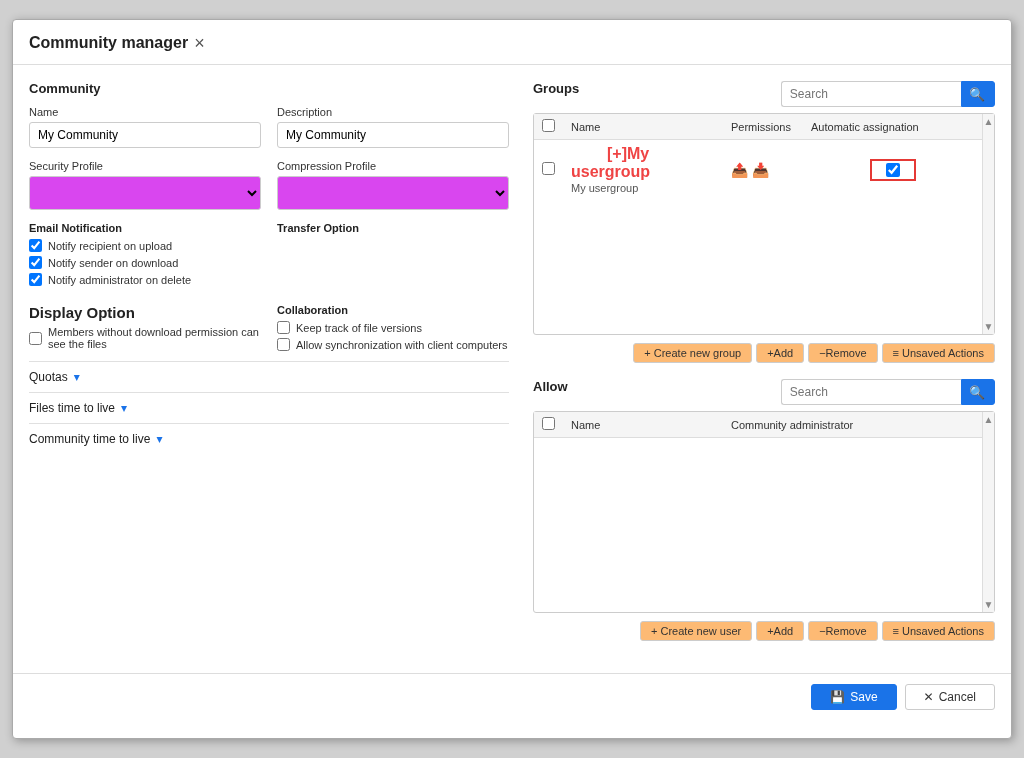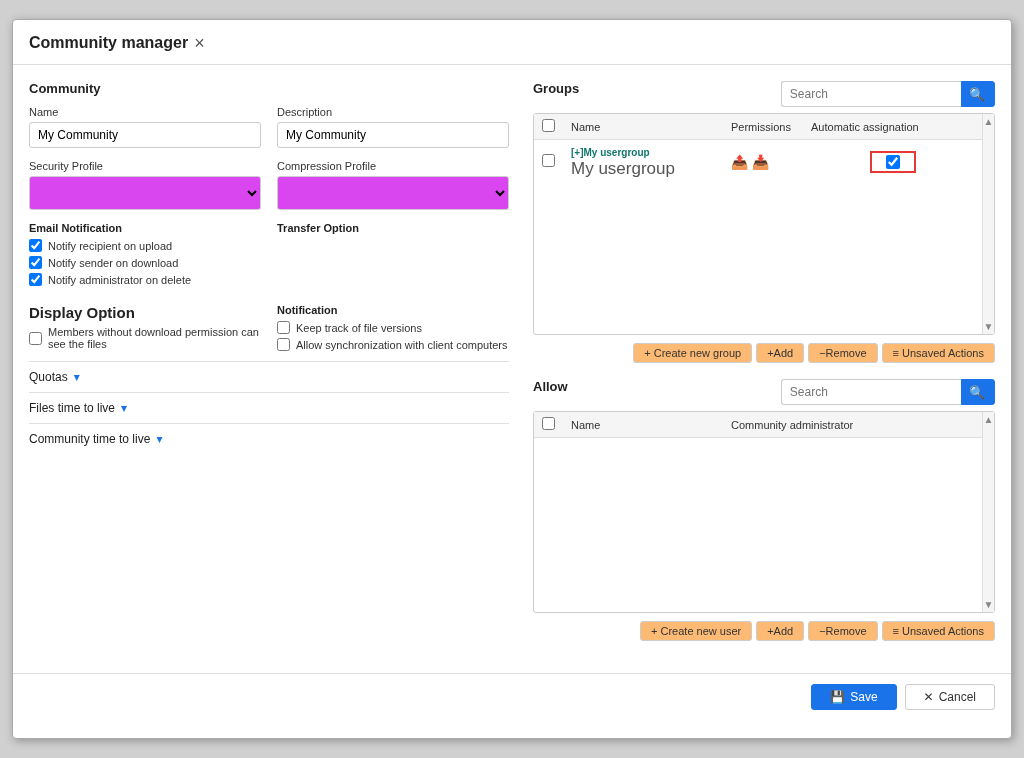--- a/index.html
+++ b/index.html
@@ -185,27 +185,28 @@
       padding: 5px 8px;
       border-bottom: 1px solid #eee;
       vertical-align: middle;
     }
     .data-table tr:last-child td { border-bottom: none; }
     .data-table .col-check { width: 24px; }
     .data-table .col-name { width: 160px; }
     .data-table .col-perm { width: 80px; }
     .data-table .col-auto { }
     .group-name-link {
-      color: #0f766e;
+      color: #ef4444;
       text-decoration: none;
       font-weight: bold;
-      font-size: 10px;
+      font-size: 16px;
+      margin-left: 36px;
     }
     .group-subname {
-      font-size: 17px;
+      font-size: 11px;
       color: #555;
       text-align: right;
     }
     .perm-icons {
       display: flex;
       gap: 4px;
       align-items: center;
     }
     .perm-icon {
       font-size: 14px;
@@ -352,21 +353,21 @@
         <div class="col">
           <div class="section-title" style="font-size:15px;font-weight:bold;margin-bottom:5px;">Display Option</div>
           <div class="checkbox-group">
             <label>
               <input type="checkbox" style="">
               <span>Members without download permission can see the files</span>
             </label>
           </div>
         </div>
         <div class="col">
-          <div class="section-title" style="font-size:11px;font-weight:bold;margin-bottom:5px;">Notification</div>
+          <div class="section-title" style="font-size:11px;font-weight:bold;margin-bottom:5px;">Collaboration</div>
           <div class="checkbox-group">
             <label>
               <input type="checkbox" style="">
               <span>Keep track of file versions</span>
             </label>
             <label>
               <input type="checkbox" style="">
               <span>Allow synchronization with client computers</span>
             </label>
           </div>

